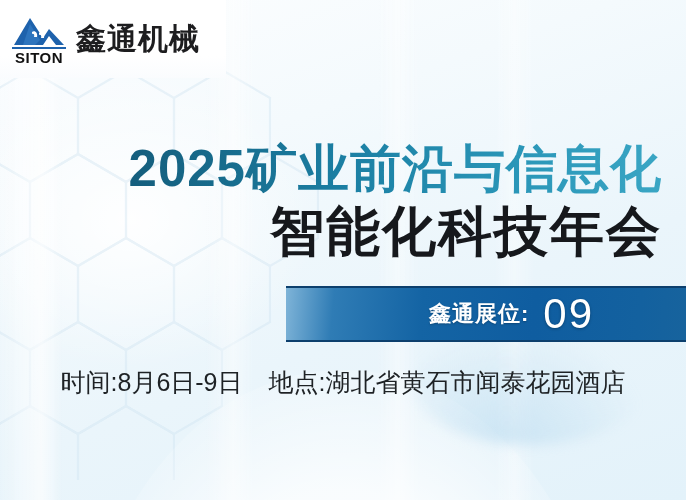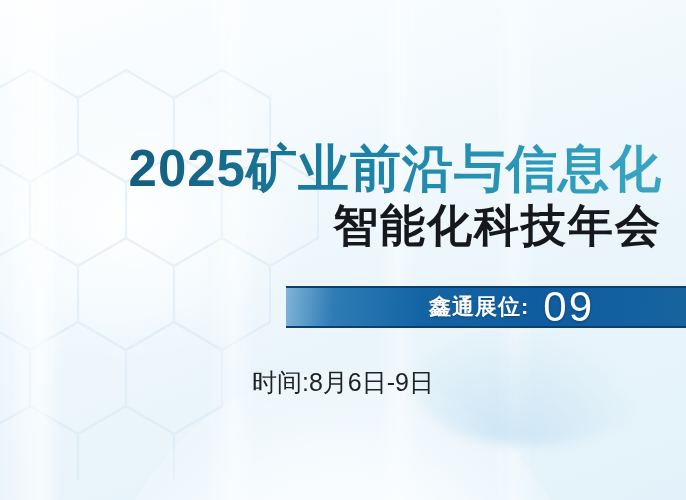--- a/index.html
+++ b/index.html
@@ -124,35 +124,35 @@
     line-height: 1.12;
     white-space: nowrap;
     background: linear-gradient(90deg, #0f4c74 0%, #15607f 22%, #1b7fa3 52%, #2a96b8 78%, #3aa6c4 100%);
     -webkit-background-clip: text;
     background-clip: text;
     color: transparent;
     -webkit-text-fill-color: transparent;
   }
   .headline-line2 {
     margin-top: 4px;
-    font-size: 45px;
+    font-size: 54px;
     font-weight: 700;
     letter-spacing: 2px;
     line-height: 1.12;
     color: #16181c;
     white-space: nowrap;
   }
 
   
   .booth-banner {
     position: absolute;
     left: 286px;
     top: 286px;
     right: 0;
-    height: 42px;
+    height: 56px;
     background: linear-gradient(95deg, #7fb4d8 0%, #2f7cb5 12%, #1464a4 34%, #0f5da0 62%, #13619f 88%, #17639d 100%);
     border-top: 2px solid #0c3f6d;
     border-bottom: 2px solid #0c3f6d;
     display: flex;
     align-items: center;
     justify-content: flex-end;
     padding-right: 92px;
     box-sizing: border-box;
   }
   .booth-label {
@@ -219,28 +219,44 @@
           <polygon points="70,346 118,374 118,430 70,458 22,430 22,374"></polygon>
           <polygon points="166,346 214,374 214,430 166,458 118,430 118,374"></polygon>
         </g>
       </svg>
     </div>
     <div class="streaks"></div>
     <div class="arc"></div>
     <div class="arc-tint"></div>
   </div>
 
+  <div class="logo-bar">
+    <div class="logo-mark">
+      <svg width="58" height="54" viewBox="0 0 58 54" xmlns="http://www.w3.org/2000/svg">
+        <g>
+          <path d="M4 33 L20 6 L33 26 L39 17 L54 33 L46 33 L39 24 L33 33 Z" fill="#1e62ac"></path>
+          <path d="M20 12 L30 28 L25 33 L13 33 Z" fill="#2d74bd"></path>
+          <path d="M22 20 C25 18, 28 21, 27 25 L24 25 C25 22, 23 21, 22 22 Z" fill="#ffffff"></path>
+          <path d="M29 21 C32 19, 35 22, 34 26 L31 26 C32 23, 30 22, 29 23 Z" fill="#ffffff"></path>
+          <rect x="2" y="35" width="54" height="2" fill="#1e62ac"></rect>
+          <text x="29" y="51" text-anchor="middle" font-family="Liberation Sans, sans-serif" font-size="15" font-weight="700" fill="#111111" letter-spacing="0.5">SITON</text>
+        </g>
+      </svg>
+    </div>
+    <div class="logo-cn">鑫通机械</div>
+  </div>
 
   <div class="headline">
     <div class="headline-line1">2025矿业前沿与信息化</div>
     <div class="headline-line2">智能化科技年会</div>
   </div>
 
   <div class="booth-banner">
     <span class="booth-label">鑫通展位:</span>
     <span class="booth-number">09</span>
   </div>
 
   <div class="footer-info">
     <div class="footer-item">时间:8月6日-9日</div>
+    <div class="footer-item">地点:湖北省黄石市闻泰花园酒店</div>
   </div>
 
 </div>
 
 </body></html>

